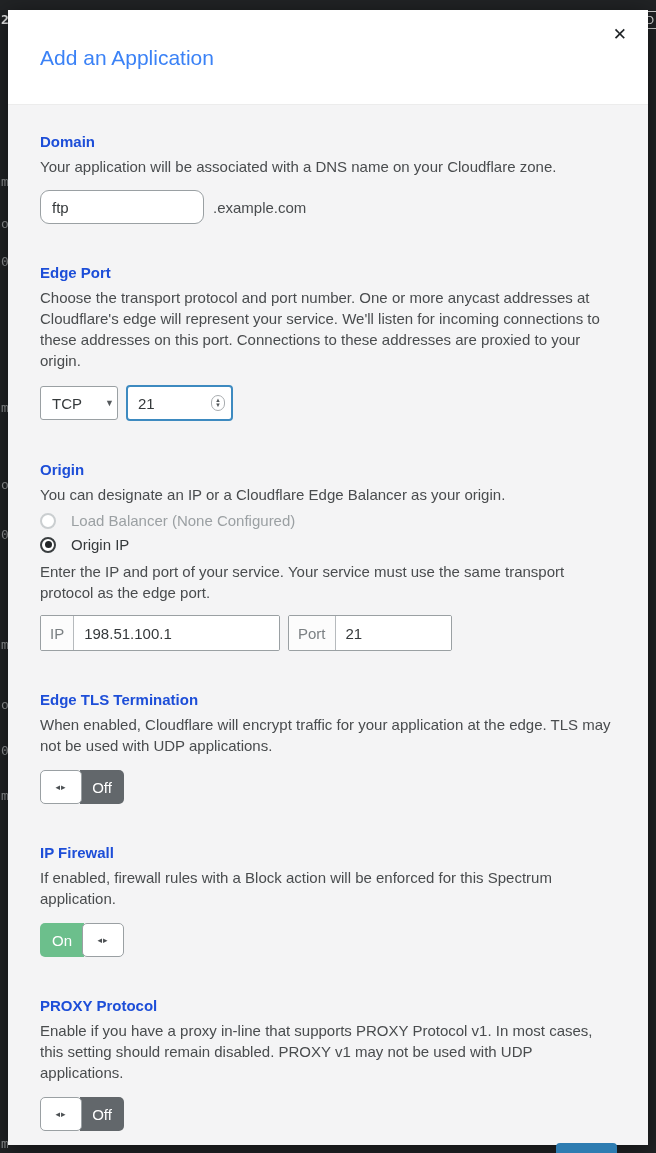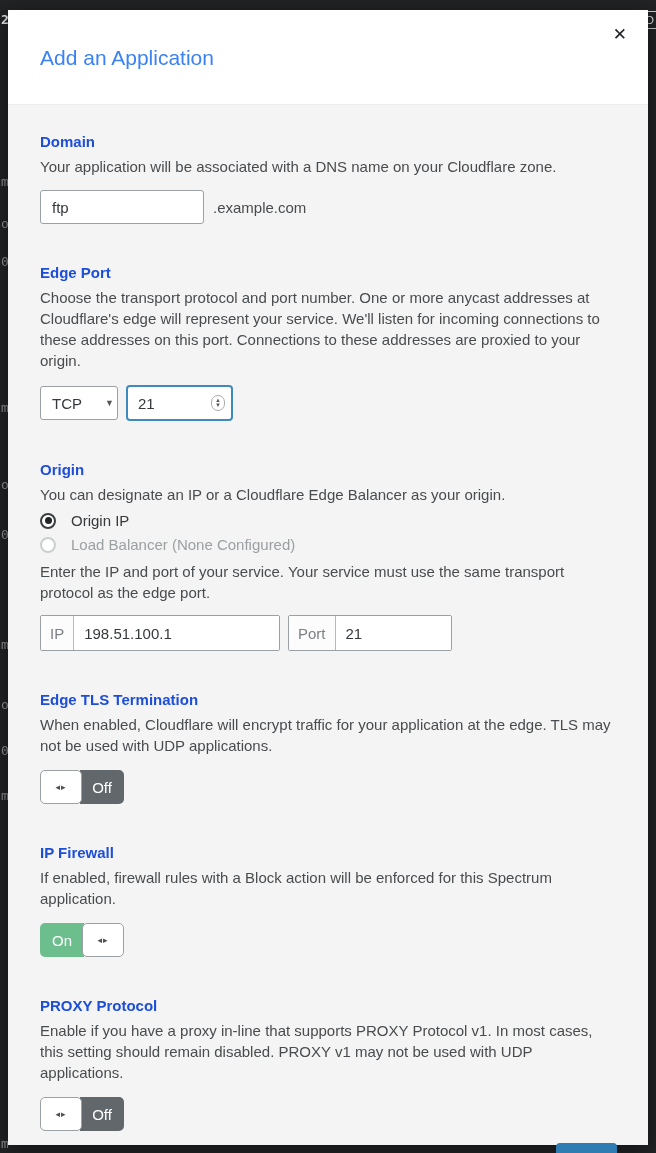--- a/index.html
+++ b/index.html
@@ -56,21 +56,21 @@
   .sec { margin-top: 40px; }
   .sec:first-child { margin-top: 0; }
   .sec-label { font-size: 15px; font-weight: 700; color: #1d4ed8; margin-bottom: 6px; }
   .sec-desc  { font-size: 15px; color: #494c4e; line-height: 21px; max-width: 580px; }
 
   .row { display: flex; align-items: center; }
 
   
   .text-input {
     height: 34px; background: #fff;
-    border: 1px solid #9aa0a3; border-radius: 3px;
+    border: 1px solid #9aa0a3; border-radius: 9px;
     font-size: 15px; color: #35393b; padding: 0 11px;
     font-family: "Liberation Sans", sans-serif;
     outline: none;
   }
   .domain-row { margin-top: 13px; }
   .domain-input { width: 164px; }
   .domain-suffix { font-size: 15px; color: #494c4e; margin-left: 9px; }
 
   
   .select-box {
@@ -212,28 +212,28 @@
             </span>
         </div>
       </div>
     </div>
 
     <div class="sec">
       <div class="sec-label">Origin</div>
       <div class="sec-desc">You can designate an IP or a Cloudflare Edge Balancer as your origin.</div>
 
       <div class="radio-row">
+        <span class="radio-circle disabled"></span>
+        <span class="radio-label disabled">Load Balancer (None Configured)</span>
+      </div>
+      <div class="radio-row">
         <span class="radio-circle">
             <span class="dot"></span>
           </span>
         <span class="radio-label">Origin IP</span>
-      </div>
-      <div class="radio-row">
-        <span class="radio-circle disabled"></span>
-        <span class="radio-label disabled">Load Balancer (None Configured)</span>
       </div>
 
       <div class="sec-desc origin-ip-desc">Enter the IP and port of your service. Your service must use the same transport protocol as the edge port.</div>
 
       <div class="prefix-row">
         <div class="prefix-box ip-box">
           <span class="prefix">IP</span>
           <input value="198.51.100.1" style="">
         </div>
         <div class="prefix-box port-box">

